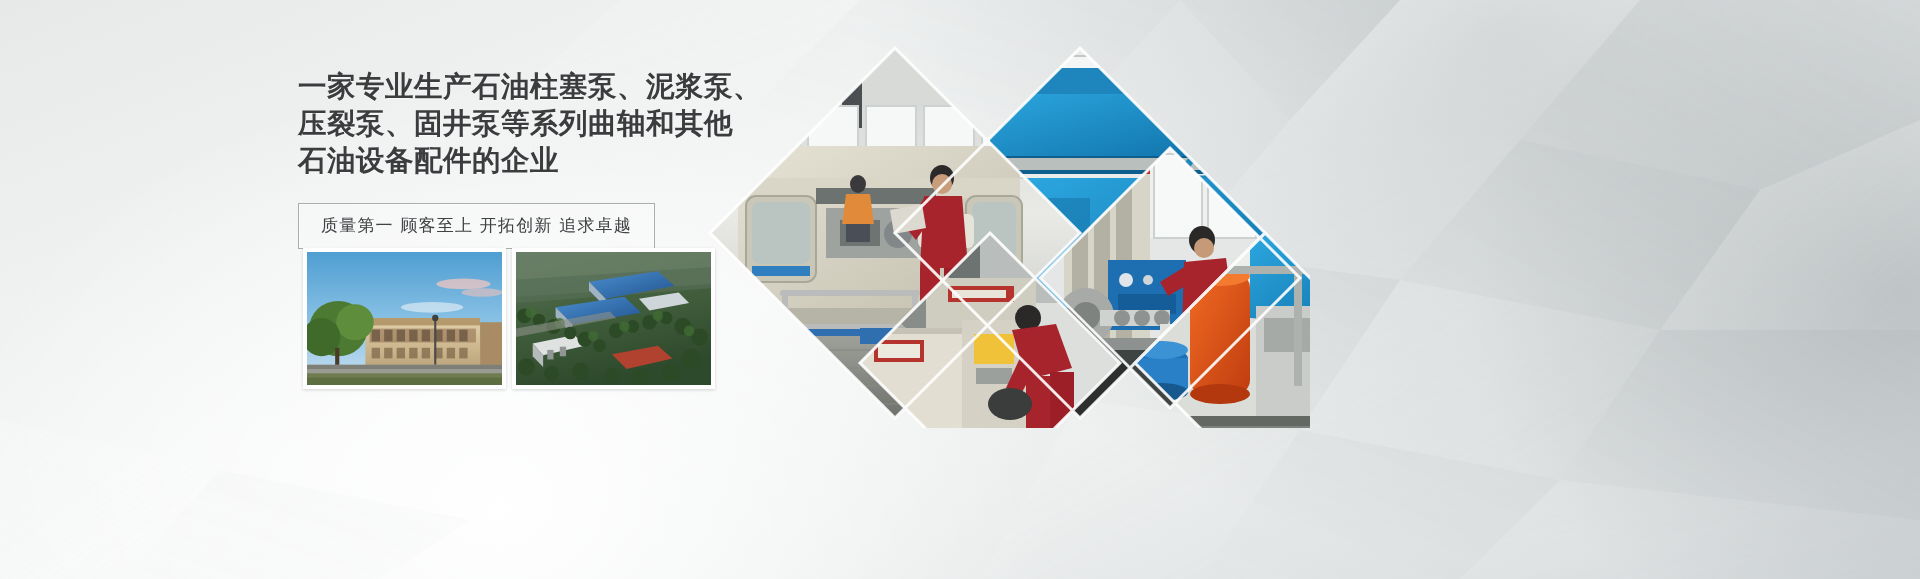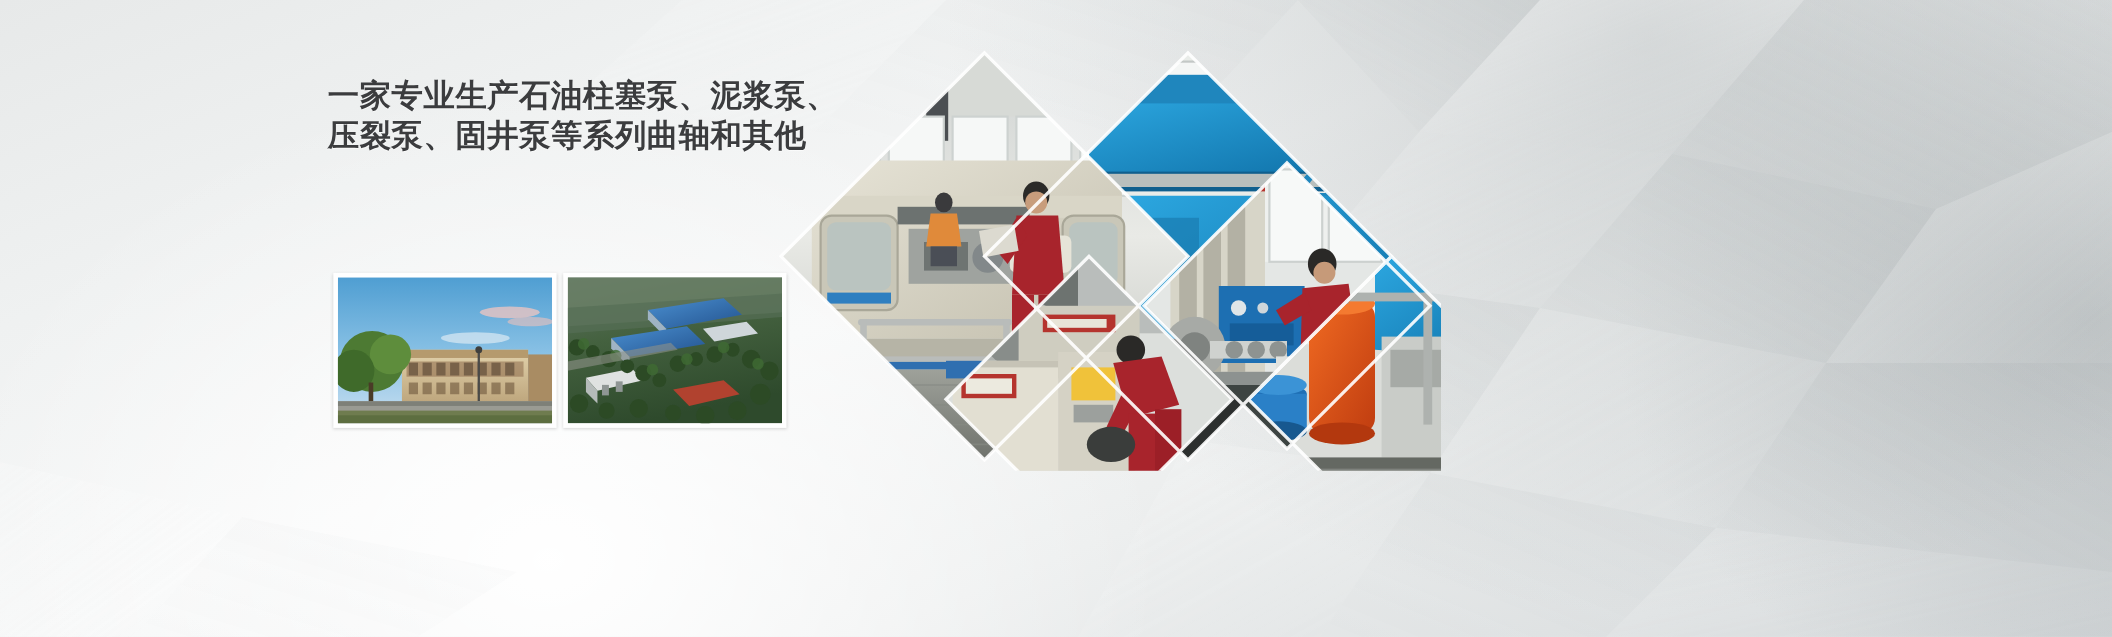--- a/index.html
+++ b/index.html
@@ -84,21 +84,23 @@
         <polygon points="0,420 220,470 120,579 0,579" fill="url(#fcA)" opacity=".6"></polygon>
         <polygon points="220,470 470,520 380,579 120,579" fill="url(#fcB)" opacity=".35"></polygon>
       </g>
     </svg>
   </div>
 
   <div class="left">
     <div class="headline">
       <div>一家专业生产石油柱塞泵、泥浆泵、</div>
       <div>压裂泵、固井泵等系列曲轴和其他</div>
+      <div>石油设备配件的企业</div>
     </div>
+    <div class="tagbox">质量第一  顾客至上  开拓创新  追求卓越</div>
   </div>
 
   <div class="photos">
 
     <div class="photo">
       <div class="inner">
         <svg viewBox="0 0 187 125" preserveAspectRatio="none">
           <defs>
             <linearGradient id="sky1" x1="0" y1="0" x2="0" y2="1">
               <stop offset="0" stop-color="#4f9ed2"></stop>

